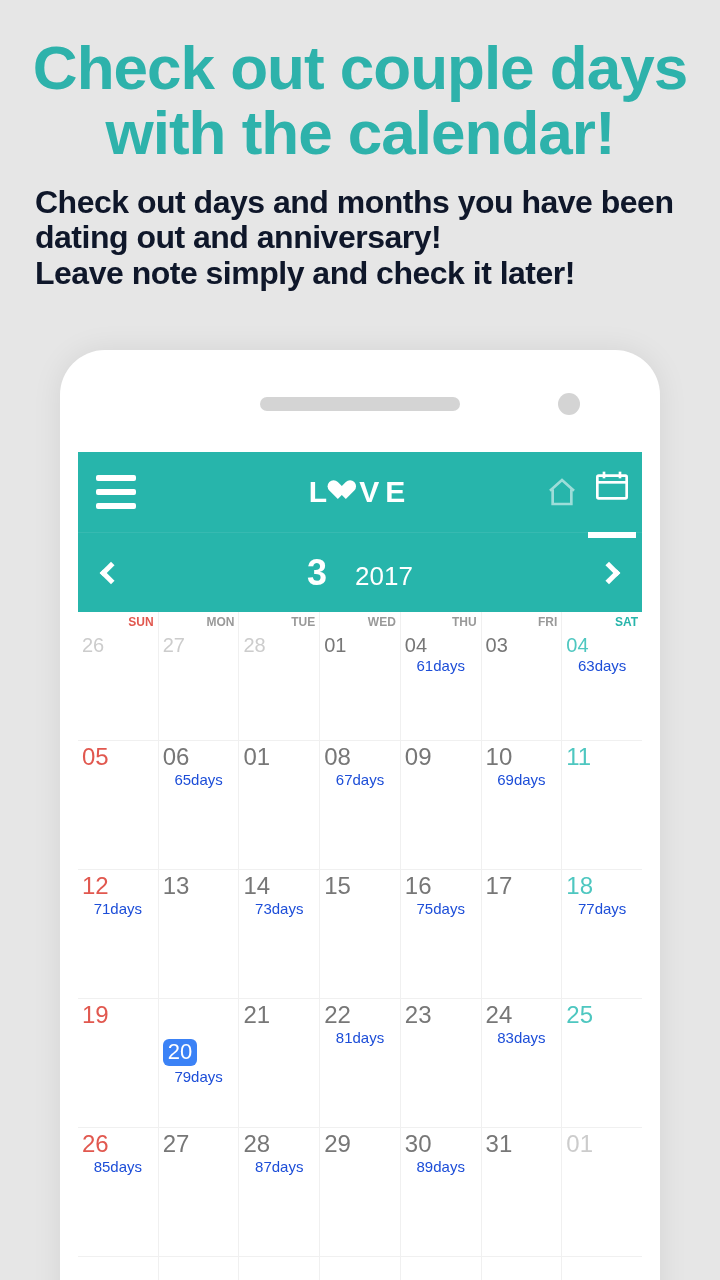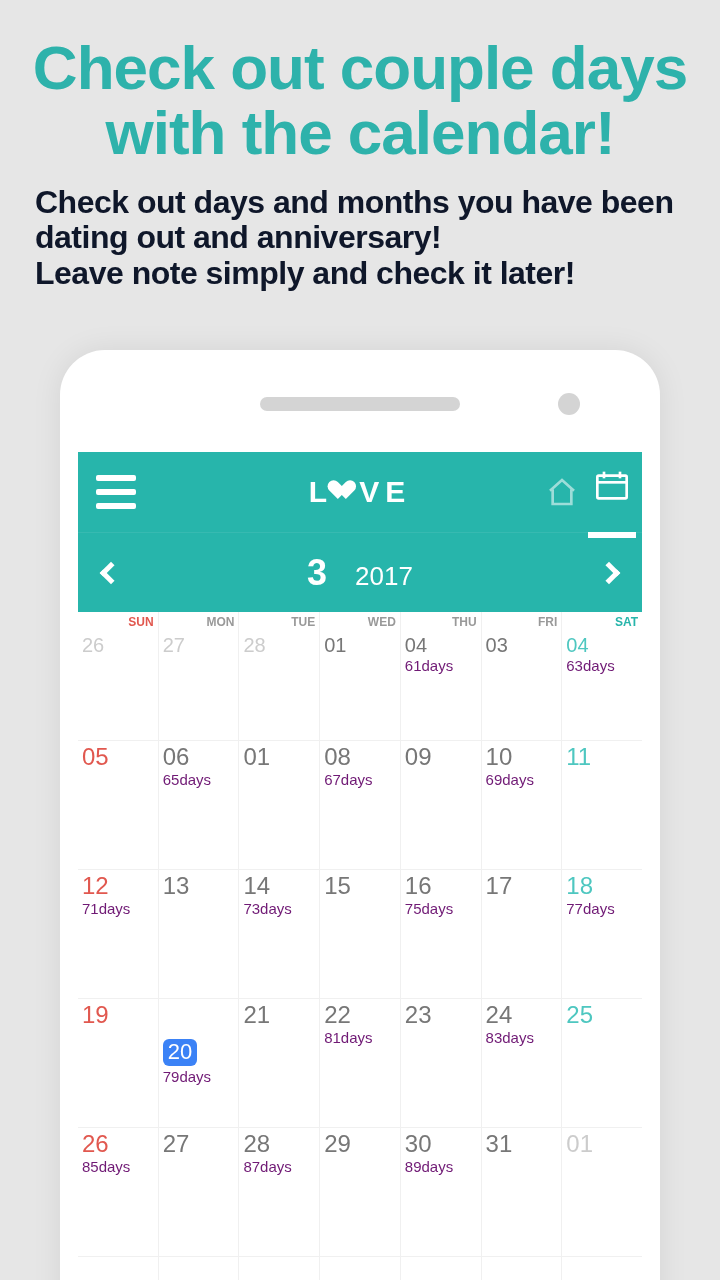--- a/index.html
+++ b/index.html
@@ -151,21 +151,21 @@
   .daynum.sat { color:#4ec7c0; }
   .daynum.today {
     display:inline-block;
     background:#3b82f6; color:#fff;
     border-radius:6px;
     padding:2px 5px 3px;
     font-size:22px;
     margin-top:36px;
   }
   .badge {
-    color:#701a75; font-size:15px; margin-top:2px;
+    color:#1d4ed8; font-size:15px; margin-top:2px;text-align:center;
   }
   .cell.partial .badge { font-size:15px; }
 </style>
 </head>
 <body>
 
 <div class="promo-title">
   <span>Check out couple days</span><br>
   <span>with the calendar!</span>
 </div>

